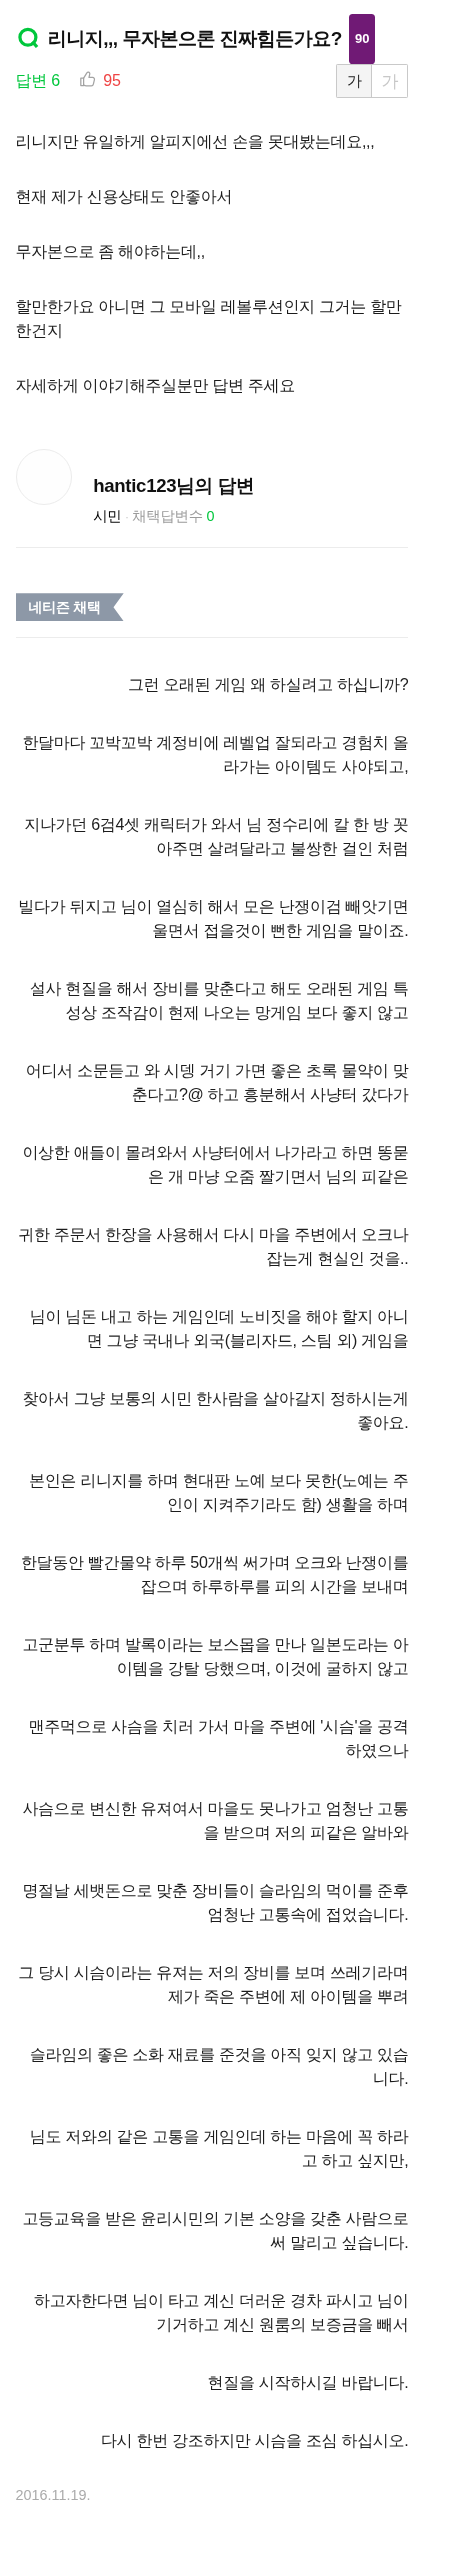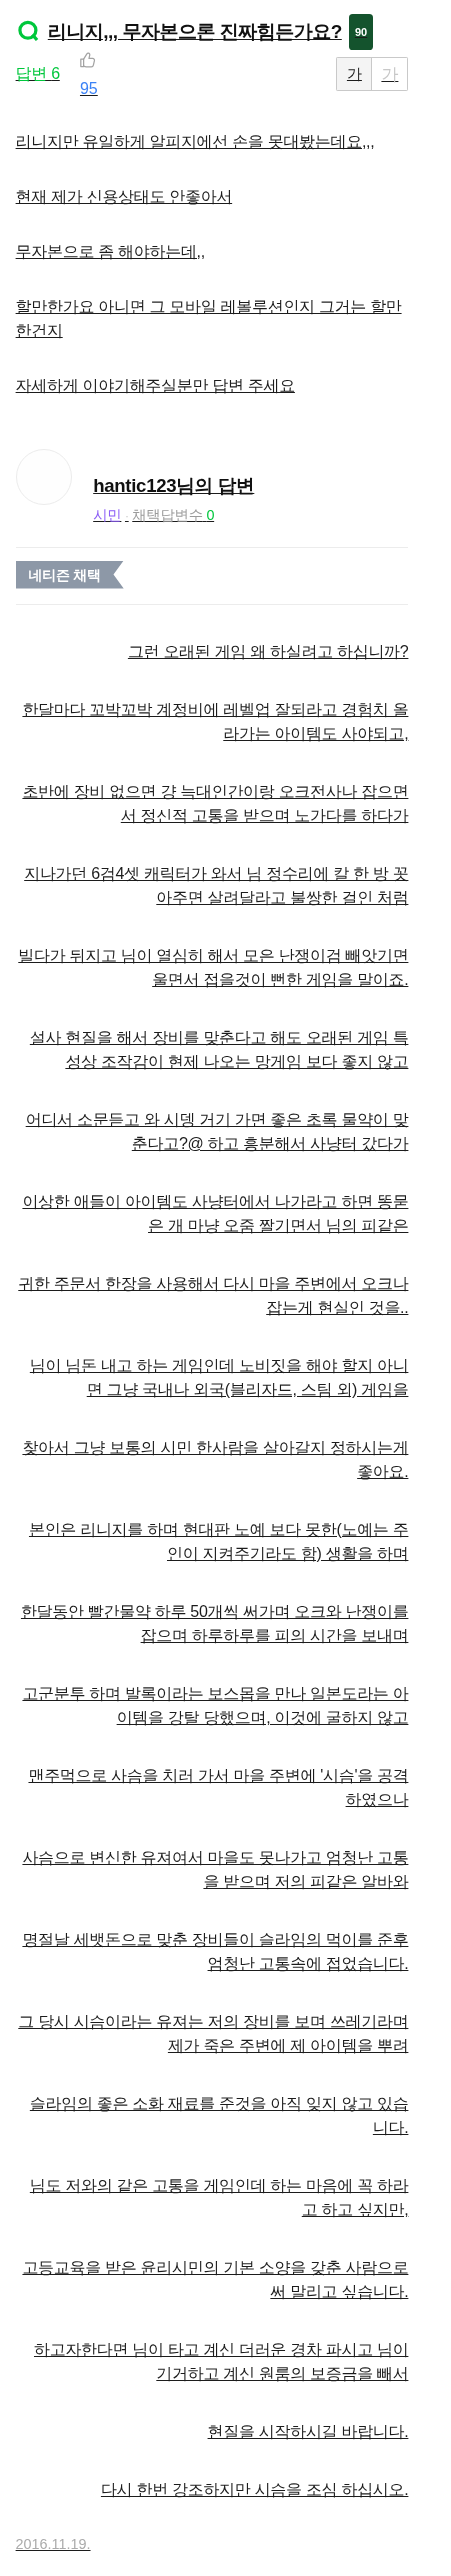--- a/index.html
+++ b/index.html
@@ -1,57 +1,57 @@
 <!DOCTYPE html>
 <html style="font-size:9.6px"><head>
 <meta charset="utf-8">
 <style>
   html, body { margin:0; padding:0; background:#fff; }
   body { width:452px; font-family:"Liberation Sans","DejaVu Sans",sans-serif; color:#1c1c1c; }
-  .page { box-sizing:border-box; width:424px; min-height:2576px; padding:14.4px 15.6px 24px;text-decoration:underline; }
+  .page { box-sizing:border-box; width:424px; min-height:2576px; padding:14.4px 15.6px 24px; }
 
   
   .title-row { display:flex; align-items:center; gap:7.2px; }
   .q-icon { flex:0 0 auto; display:inline-flex; }
   .q-title { margin:0; font-size:19px; font-weight:700; color:#111; line-height:26px; letter-spacing:-0.5px; white-space:nowrap; }
-  .points-badge { flex:0 0 auto; background:#14532d; color:#fff; font-size:11px; font-weight:700;
-    border-radius:3.6px; padding:10px 6px; line-height:16px; }
+  .points-badge { flex:0 0 auto; background:#701a75; color:#fff; font-size:13px; font-weight:700;
+    border-radius:3.6px; padding:17px 6px; line-height:16px; }
 
   .stats-row { margin-top:10.2px; font-size:14px; color:#9b9b9b; letter-spacing:-0.3px; }
   .stats-row .num { color:#00c73c; }
   .stats-row .dot { color:#c9c9c9; margin:0 4.2px; font-size:12px; }
 
   .actions-row { display:flex; justify-content:space-between; align-items:center; }
   .actions-left { display:flex; align-items:center; }
   .answers { color:#00c73c; font-size:16px; letter-spacing:-0.3px; }
-  .likes { margin-left:18px; display:inline-flex; align-items:flex-end; gap:5.4px; color:#3b82f6; font-size:16px;flex-direction:column; }
+  .likes { margin-left:18px; display:inline-flex; align-items:center; gap:5.4px; color:#ef4444; font-size:16px; }
   .font-size-control { display:flex; border:0.6px solid #c9c9c9; border-radius:1.2px; overflow:hidden; background:#fff; }
   .font-size-control button { width:35px; height:32px; border:none; margin:0; padding:0; font-family:inherit; cursor:pointer; }
   .font-size-control .fs-small { background:#f4f4f4; color:#222; font-size:15px; border-right:0.6px solid #c9c9c9; }
   .font-size-control .fs-large { background:#fff; color:#c8c8c8; font-size:17px; }
 
   
   .q-body { margin-top:32px; }
   .q-body p, .a-body p { margin:0 0 31px; font-size:16px; line-height:24px; color:#1c1c1c;
     word-break:break-all; letter-spacing:-0.3px; }
 
   
   .answer-header { margin-top:2.4px; display:flex; align-items:center; gap:21.6px; }
   .avatar { width:56px; height:56px; border-radius:50%; background:#fefefe; border:0.6px solid #ececec; box-sizing:border-box; }
   .answer-name { font-size:18.6px; font-weight:700; color:#111; letter-spacing:-0.3px;margin-top:44px; }
   .answer-sub { margin-top:7.2px; font-size:14.4px; color:#9b9b9b; letter-spacing:-0.3px; }
-  .answer-sub .grade { color:#8b5cf6; }
+  .answer-sub .grade { color:#000000; }
   .answer-sub .dot { color:#c9c9c9; margin:0 3.6px; font-size:12px; }
   .answer-sub .num { color:#00c73c; }
 
   .divider { border:none; border-top:0.6px solid #ececec; margin:21.6px 0 0; }
   .ribbon-wrap { margin-top:13px; }
   .ribbon { display:inline-block; background:#8d98a7; color:#fff; font-size:14px; font-weight:700;
     line-height:28px; padding:0 23px 0 13px; letter-spacing:-0.3px;
-    clip-path:polygon(0 0, 100% 0, calc(100% - 10.2px) 50%, 100% 100%, 0 100%); }
+    clip-path:polygon(0 0, 100% 0, calc(100% - 10.2px) 50%, 100% 100%, 0 100%);margin-top:32px; }
   .divider2 { border:none; border-top:0.6px solid #ececec; margin:15.6px 0 0; }
 
   .a-body { margin-top:35px;text-align:right; }
   .a-body p { margin-bottom:34px; }
   .answer-date { margin-top:15px; font-size:14.4px; color:#ababab; }
 </style>
 </head>
 <body>
 
 <div class="page">
@@ -112,26 +112,25 @@
 
     <div class="ribbon-wrap">
       <span class="ribbon">네티즌 채택</span>
     </div>
 
     <hr class="divider2">
 
     <div class="a-body">
         <p>그런 오래된 게임 왜 하실려고 하십니까?</p>
         <p>한달마다 꼬박꼬박 계정비에 레벨업 잘되라고 경험치 올라가는 아이템도 사야되고,</p>
-        <p>초반에 장비 없으면 걍 늑대인간이랑 오크전사나 잡으면서 정신적 고통을 받으며 노가다를 하다가</p>
         <p>지나가던 6검4셋 캐릭터가 와서 님 정수리에 칼 한 방 꼿아주면 살려달라고 불쌍한 걸인 처럼</p>
         <p>빌다가 뒤지고 님이 열심히 해서 모은 난쟁이검 빼앗기면 울면서 접을것이 뻔한 게임을 말이죠.</p>
         <p>설사 현질을 해서 장비를 맞춘다고 해도 오래된 게임 특성상 조작감이 현제 나오는 망게임 보다 좋지 않고</p>
         <p>어디서 소문듣고 와 시뎅 거기 가면 좋은 초록 물약이 맞춘다고?@ 하고 흥분해서 사냥터 갔다가</p>
-        <p>이상한 애들이 아이템도 사냥터에서 나가라고 하면 똥묻은 개 마냥 오줌 짤기면서 님의 피같은</p>
+        <p>이상한 애들이 몰려와서 사냥터에서 나가라고 하면 똥묻은 개 마냥 오줌 짤기면서 님의 피같은</p>
         <p>귀한 주문서 한장을 사용해서 다시 마을 주변에서 오크나 잡는게 현실인 것을..</p>
         <p>님이 님돈 내고 하는 게임인데 노비짓을 해야 할지 아니면 그냥 국내나 외국(블리자드, 스팀 외) 게임을</p>
         <p>찾아서 그냥 보통의 시민 한사람을 살아갈지 정하시는게 좋아요.</p>
         <p>본인은 리니지를 하며 현대판 노예 보다 못한(노예는 주인이 지켜주기라도 함) 생활을 하며</p>
         <p>한달동안 빨간물약 하루 50개씩 써가며 오크와 난쟁이를 잡으며 하루하루를 피의 시간을 보내며</p>
         <p>고군분투 하며 발록이라는 보스몹을 만나 일본도라는 아이템을 강탈 당했으며, 이것에 굴하지 않고</p>
         <p>맨주먹으로 사슴을 치러 가서 마을 주변에 '시슴'을 공격하였으나</p>
         <p>사슴으로 변신한 유져여서 마을도 못나가고 엄청난 고통을 받으며 저의 피같은 알바와</p>
         <p>명절날 세뱃돈으로 맞춘 장비들이 슬라임의 먹이를 준후 엄청난 고통속에 접었습니다.</p>
         <p>그 당시 시슴이라는 유져는 저의 장비를 보며 쓰레기라며 제가 죽은 주변에 제 아이템을 뿌려</p>

